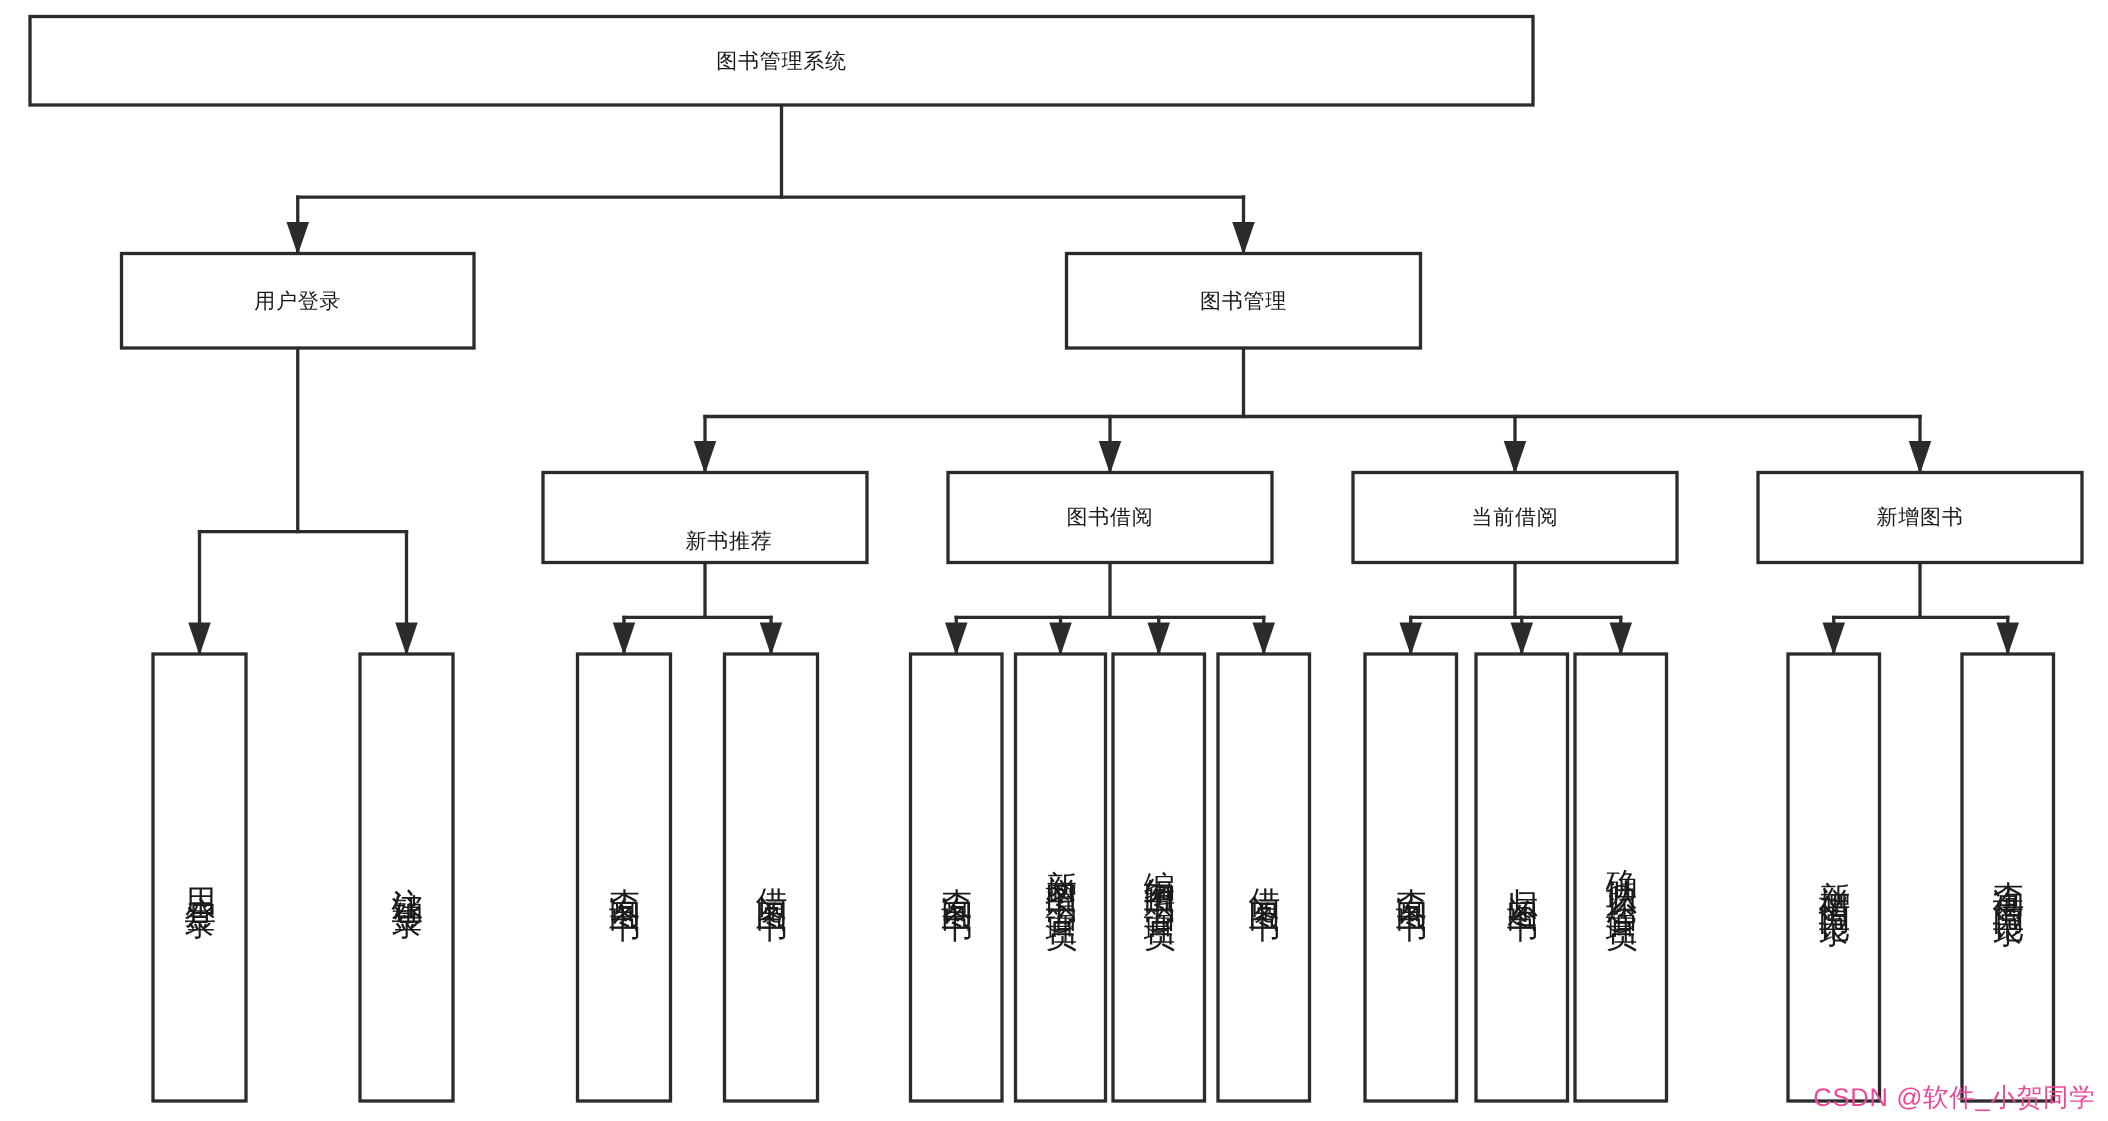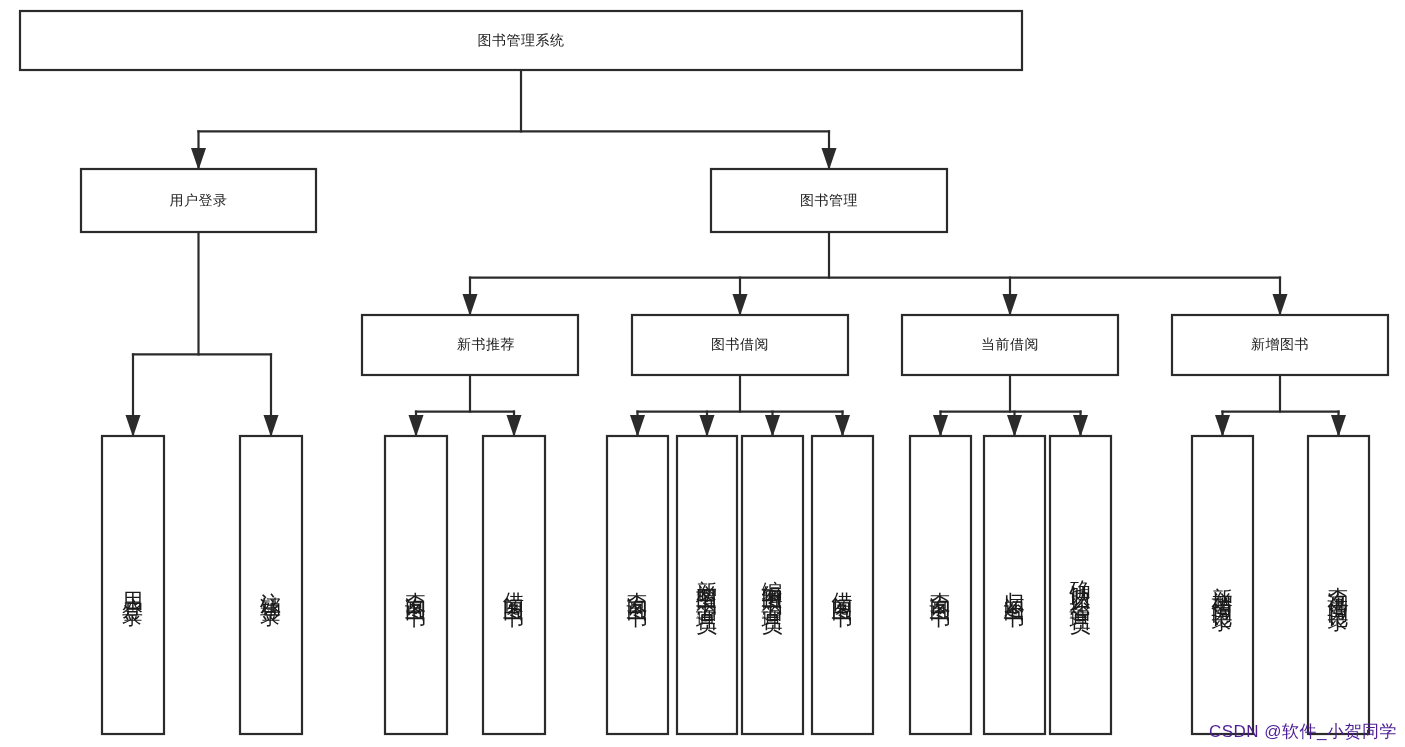--- a/index.html
+++ b/index.html
@@ -60,21 +60,21 @@
     font-size: 21px;
     letter-spacing: 5px;
     line-height: 1.0;
     white-space: nowrap;
   }
   .watermark {
     position: absolute;
     right: 8px;
     bottom: 4px;
     font-size: 17px;
-    color: #4c1d95;
+    color: #ec4899;
     letter-spacing: 0.5px;
     white-space: nowrap;
   }
 </style>
 </head>
 <body>
 
 <div id="diagram-root">
 
   <svg id="tree-svg" viewBox="0 0 1405 747" xmlns="http://www.w3.org/2000/svg">
@@ -153,21 +153,21 @@
         <rect x="1050" y="436" width="61" height="298" class="node-box"></rect>
         <rect x="1192" y="436" width="61" height="298" class="node-box"></rect>
         <rect x="1308" y="436" width="61" height="298" class="node-box"></rect>
       </g>
   </svg>
 
   <div id="labels-layer">
       <div class="node-label horizontal" style="left: 20px; top: 11px; width: 1002px; height: 59px;">图书管理系统</div>
       <div class="node-label horizontal" style="left: 81px; top: 169px; width: 235px; height: 63px;">用户登录</div>
       <div class="node-label horizontal" style="left: 711px; top: 169px; width: 236px; height: 63px; border-radius: 25px;">图书管理</div>
-      <div class="node-label horizontal" style="left: 362px; top: 315px; width: 248px; height: 60px;">新书推荐</div>
+      <div class="node-label horizontal" style="left: 362px; top: 331px; width: 248px; height: 60px;">新书推荐</div>
       <div class="node-label horizontal" style="left: 632px; top: 315px; width: 216px; height: 60px;">图书借阅</div>
       <div class="node-label horizontal" style="left: 902px; top: 315px; width: 216px; height: 60px;">当前借阅</div>
       <div class="node-label horizontal" style="left: 1172px; top: 315px; width: 216px; height: 60px;">新增图书</div>
       <div class="node-label vertical" style="left: 102px; top: 436px; width: 62px; height: 298px;">用户登录</div>
       <div class="node-label vertical" style="left: 240px; top: 436px; width: 62px; height: 298px;">注销登录</div>
       <div class="node-label vertical" style="left: 385px; top: 436px; width: 62px; height: 298px;">查询图书</div>
       <div class="node-label vertical" style="left: 483px; top: 436px; width: 62px; height: 298px;">借阅图书</div>
       <div class="node-label vertical" style="left: 607px; top: 436px; width: 61px; height: 298px;">查询图书</div>
       <div class="node-label vertical" style="left: 677px; top: 436px; width: 60px; height: 298px;">新增图书（管理员）</div>
       <div class="node-label vertical" style="left: 742px; top: 436px; width: 61px; height: 298px;">编辑图书（管理员）</div>

